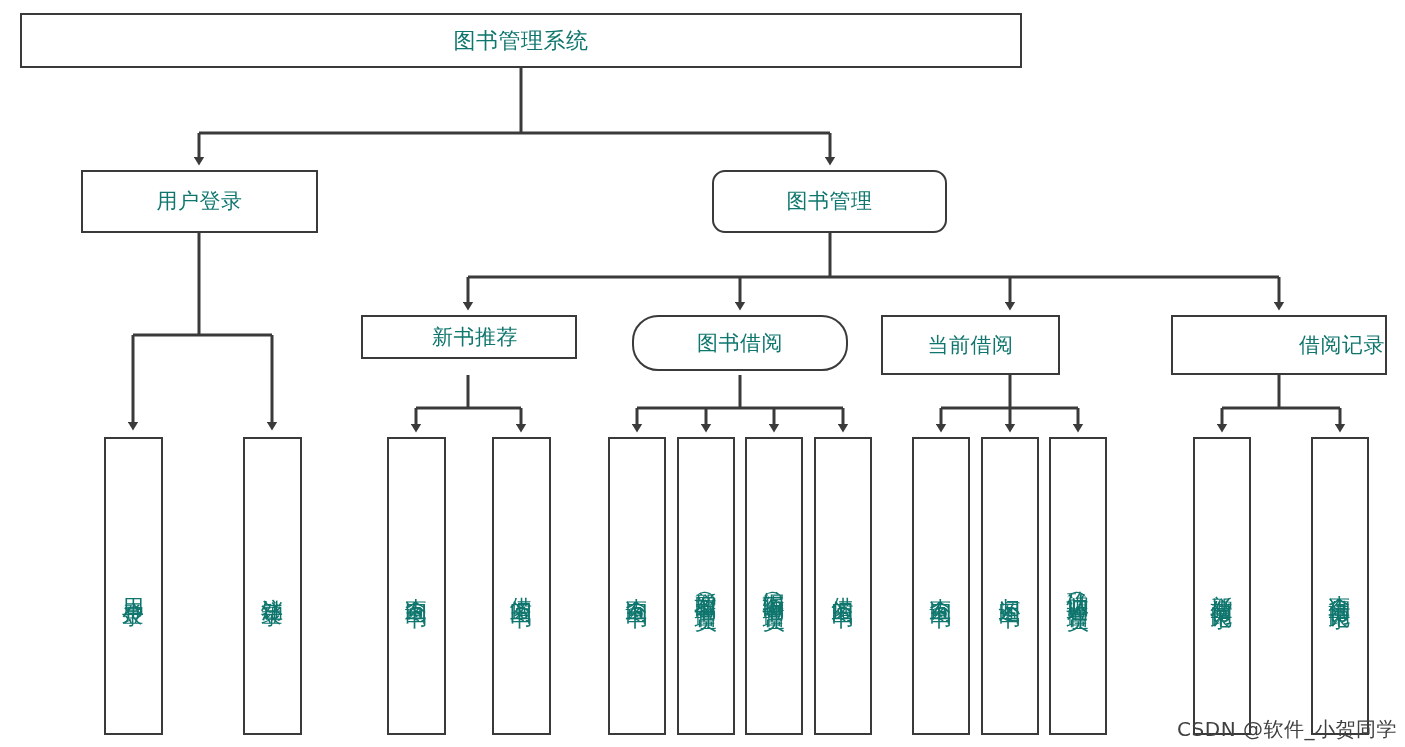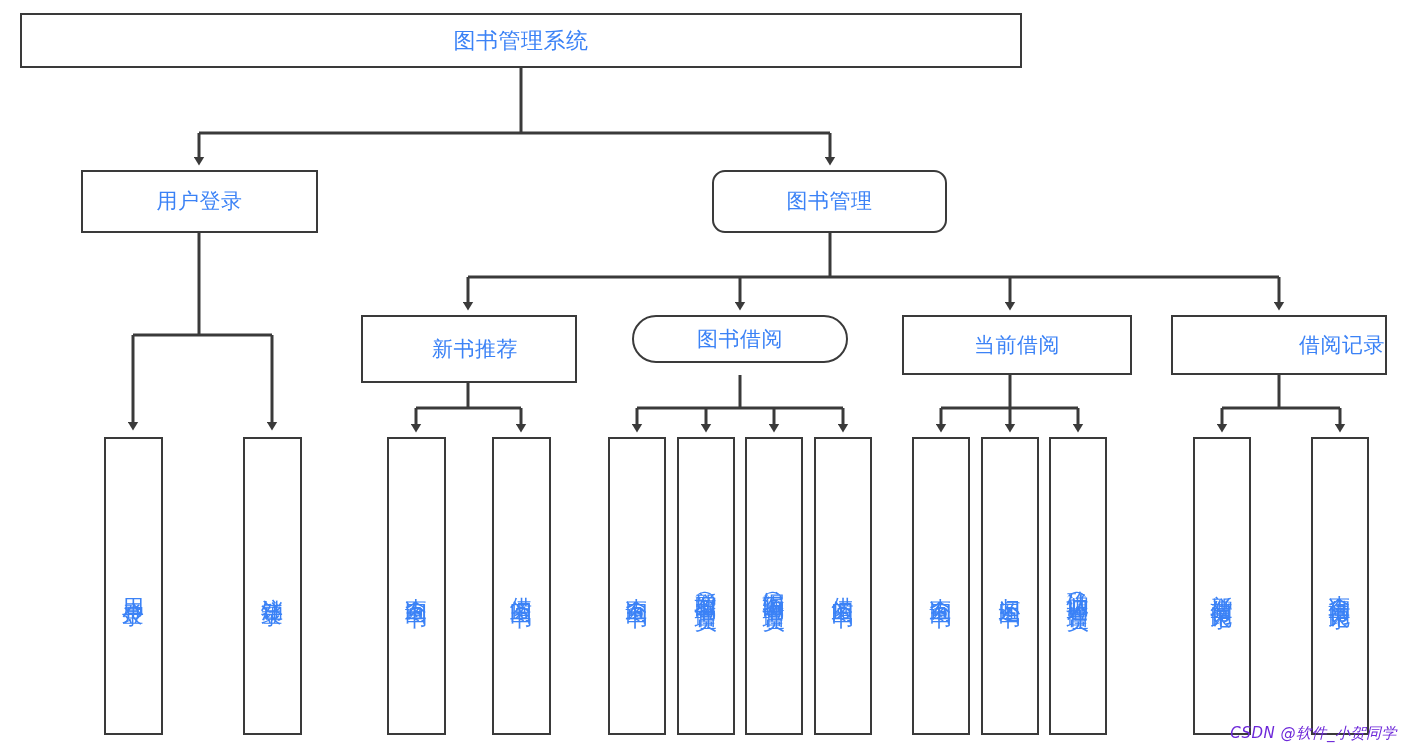--- a/index.html
+++ b/index.html
@@ -27,21 +27,21 @@
     pointer-events: none;
   }
   .node {
     position: absolute;
     box-sizing: border-box;
     background: #ffffff;
     border: 2px solid #3a3a3a;
     display: flex;
     align-items: center;
     justify-content: center;
-    color: #3b82f6;
+    color: #0f766e;
   }
   .node-label {
     display: block;
     text-align: center;
     line-height: 1.18;
     white-space: pre-wrap;
   }
   
   .node.horiz .node-label {
     font-size: 21px;
@@ -61,26 +61,25 @@
     text-orientation: upright;
     font-size: 22px;
     line-height: 1.05;
     letter-spacing: 3px;
     max-height: 100%;
   }
   #watermark {
     position: absolute;
     right: 8px;
     bottom: 4px;
-    font-size: 15px;
-    color: #6d28d9;
+    font-size: 20px;
+    color: #404040;
     letter-spacing: 0.5px;
     white-space: nowrap;
     user-select: none;
-    font-style: italic;
   }
 </style>
 </head>
 <body>
 
 <div id="diagram-root">
 
   <svg id="edge-layer" viewBox="0 0 1405 747" width="1405" height="747" xmlns="http://www.w3.org/2000/svg">
     <defs>
       <marker id="arrow" markerWidth="9" markerHeight="11" refX="0.5" refY="5.5" orient="auto" markerUnits="userSpaceOnUse">
@@ -135,27 +134,27 @@
     <span class="node-label">图书管理系统</span>
   </div>
 
   <div class="node horiz" style="left:81px; top:170px; width:237px; height:63px;">
     <span class="node-label">用户登录</span>
   </div>
   <div class="node horiz" style="left:712px; top:170px; width:235px; height:63px;border-radius:13px;">
     <span class="node-label">图书管理</span>
   </div>
 
-  <div class="node horiz" style="left:361px; top:315px; width:216px; height:68px;padding-left:12px;">
+  <div class="node horiz" style="left:361px; top:315px; width:216px; height:44px;padding-left:12px;">
     <span class="node-label">新书推荐</span>
   </div>
-  <div class="node horiz" style="left:632px; top:315px; width:216px; height:48px;border-radius:26px;">
+  <div class="node horiz" style="left:632px; top:315px; width:216px; height:56px;border-radius:26px;">
     <span class="node-label">图书借阅</span>
   </div>
-  <div class="node horiz" style="left:902px; top:315px; width:230px; height:60px;">
+  <div class="node horiz" style="left:881px; top:315px; width:179px; height:60px;">
     <span class="node-label">当前借阅</span>
   </div>
   <div class="node horiz" style="left:1171px; top:315px; width:216px; height:60px;justify-content:flex-end;">
     <span class="node-label">借阅记录</span>
   </div>
 
   <div class="node vert" style="left:104px; top:437px; width:59px; height:298px;">
     <span class="node-label">用户登录</span>
   </div>
   <div class="node vert" style="left:243px; top:437px; width:59px; height:298px;">

